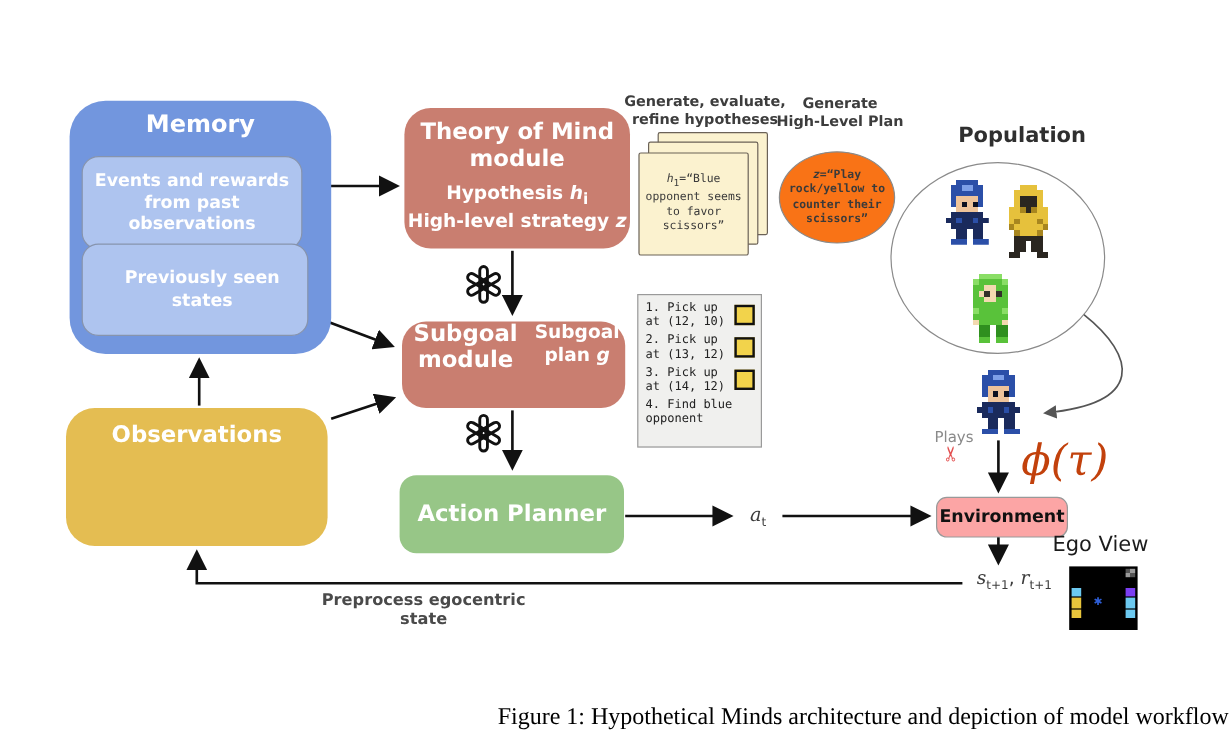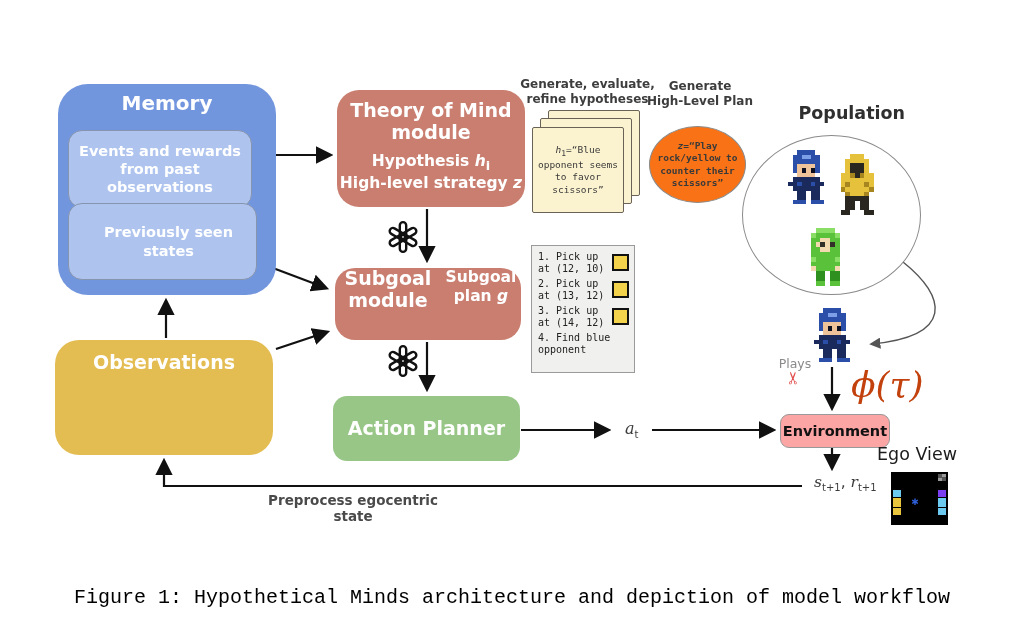--- a/index.html
+++ b/index.html
@@ -61,22 +61,22 @@
   
   .plays{left:773px;top:356px;width:44px;text-align:center;font-size:12.5px;color:#8a8a8a;z-index:2;}
   .scissors{left:786px;top:368px;font-size:17px;color:#e34f4f;transform:rotate(-90deg);z-index:2;}
   .math{color:#3c3c3c;font-size:16px;z-index:2;}
   .math i{font-family:"DejaVu Serif","Liberation Serif",serif;}
   .math sub{font-size:10px;}
   .phi{left:851px;top:364px;font-size:36px;color:#c2410c;font-family:"DejaVu Serif","Liberation Serif",serif;font-style:italic;z-index:2;}
   .a-t{left:625px;top:419px;}
   .s-r{left:794px;top:473px;font-size:15.5px;margin-left:20px;}
   .feedback-label{left:248px;top:492px;width:210px;text-align:center;font-size:13.5px;font-weight:bold;color:#4a4a4a;z-index:2;}
-  .caption{left:0;top:586px;width:100%;text-align:center;font-size:20px;color:#000;
-           font-family:Liberation Mono, monospace;z-index:2;}
+  .caption{left:0;top:586px;width:100%;text-align:right;font-size:20px;color:#000;
+           font-family:Liberation Serif, serif;z-index:2;}
 
   .sprite{z-index:3;}
   .openai{z-index:2;}
 </style>
 </head>
 <body>
 
 <div class="canvas">
 
   <svg class="arrows" width="1024" height="627" viewBox="0 0 1024 627">

